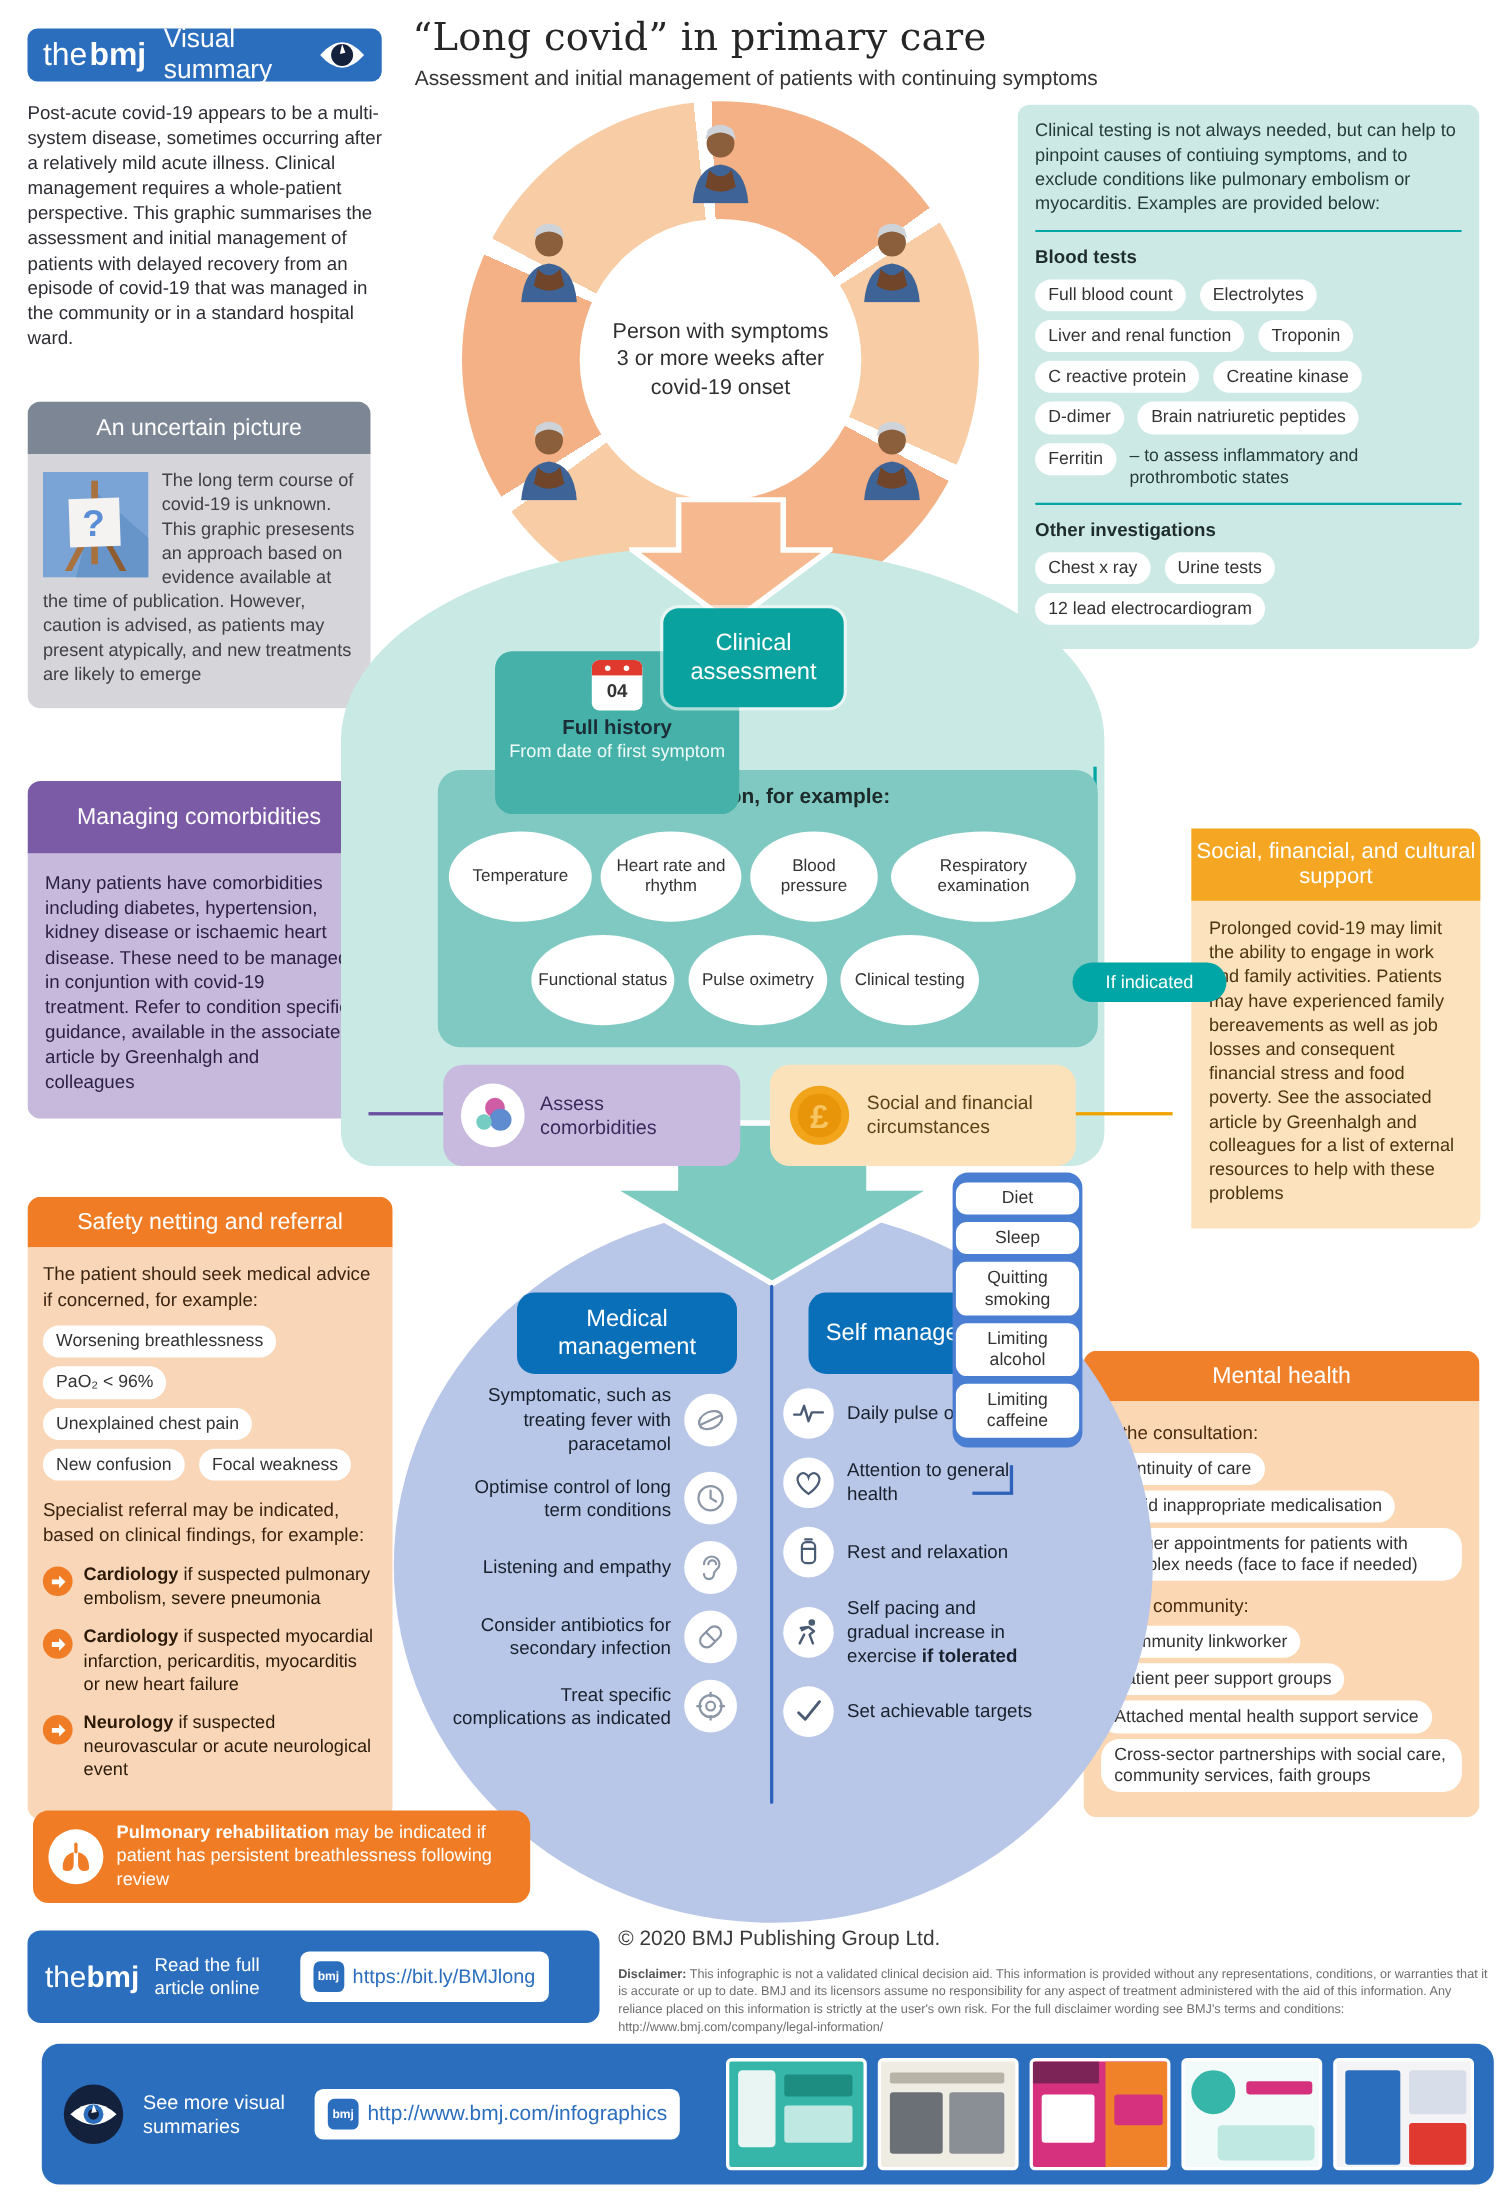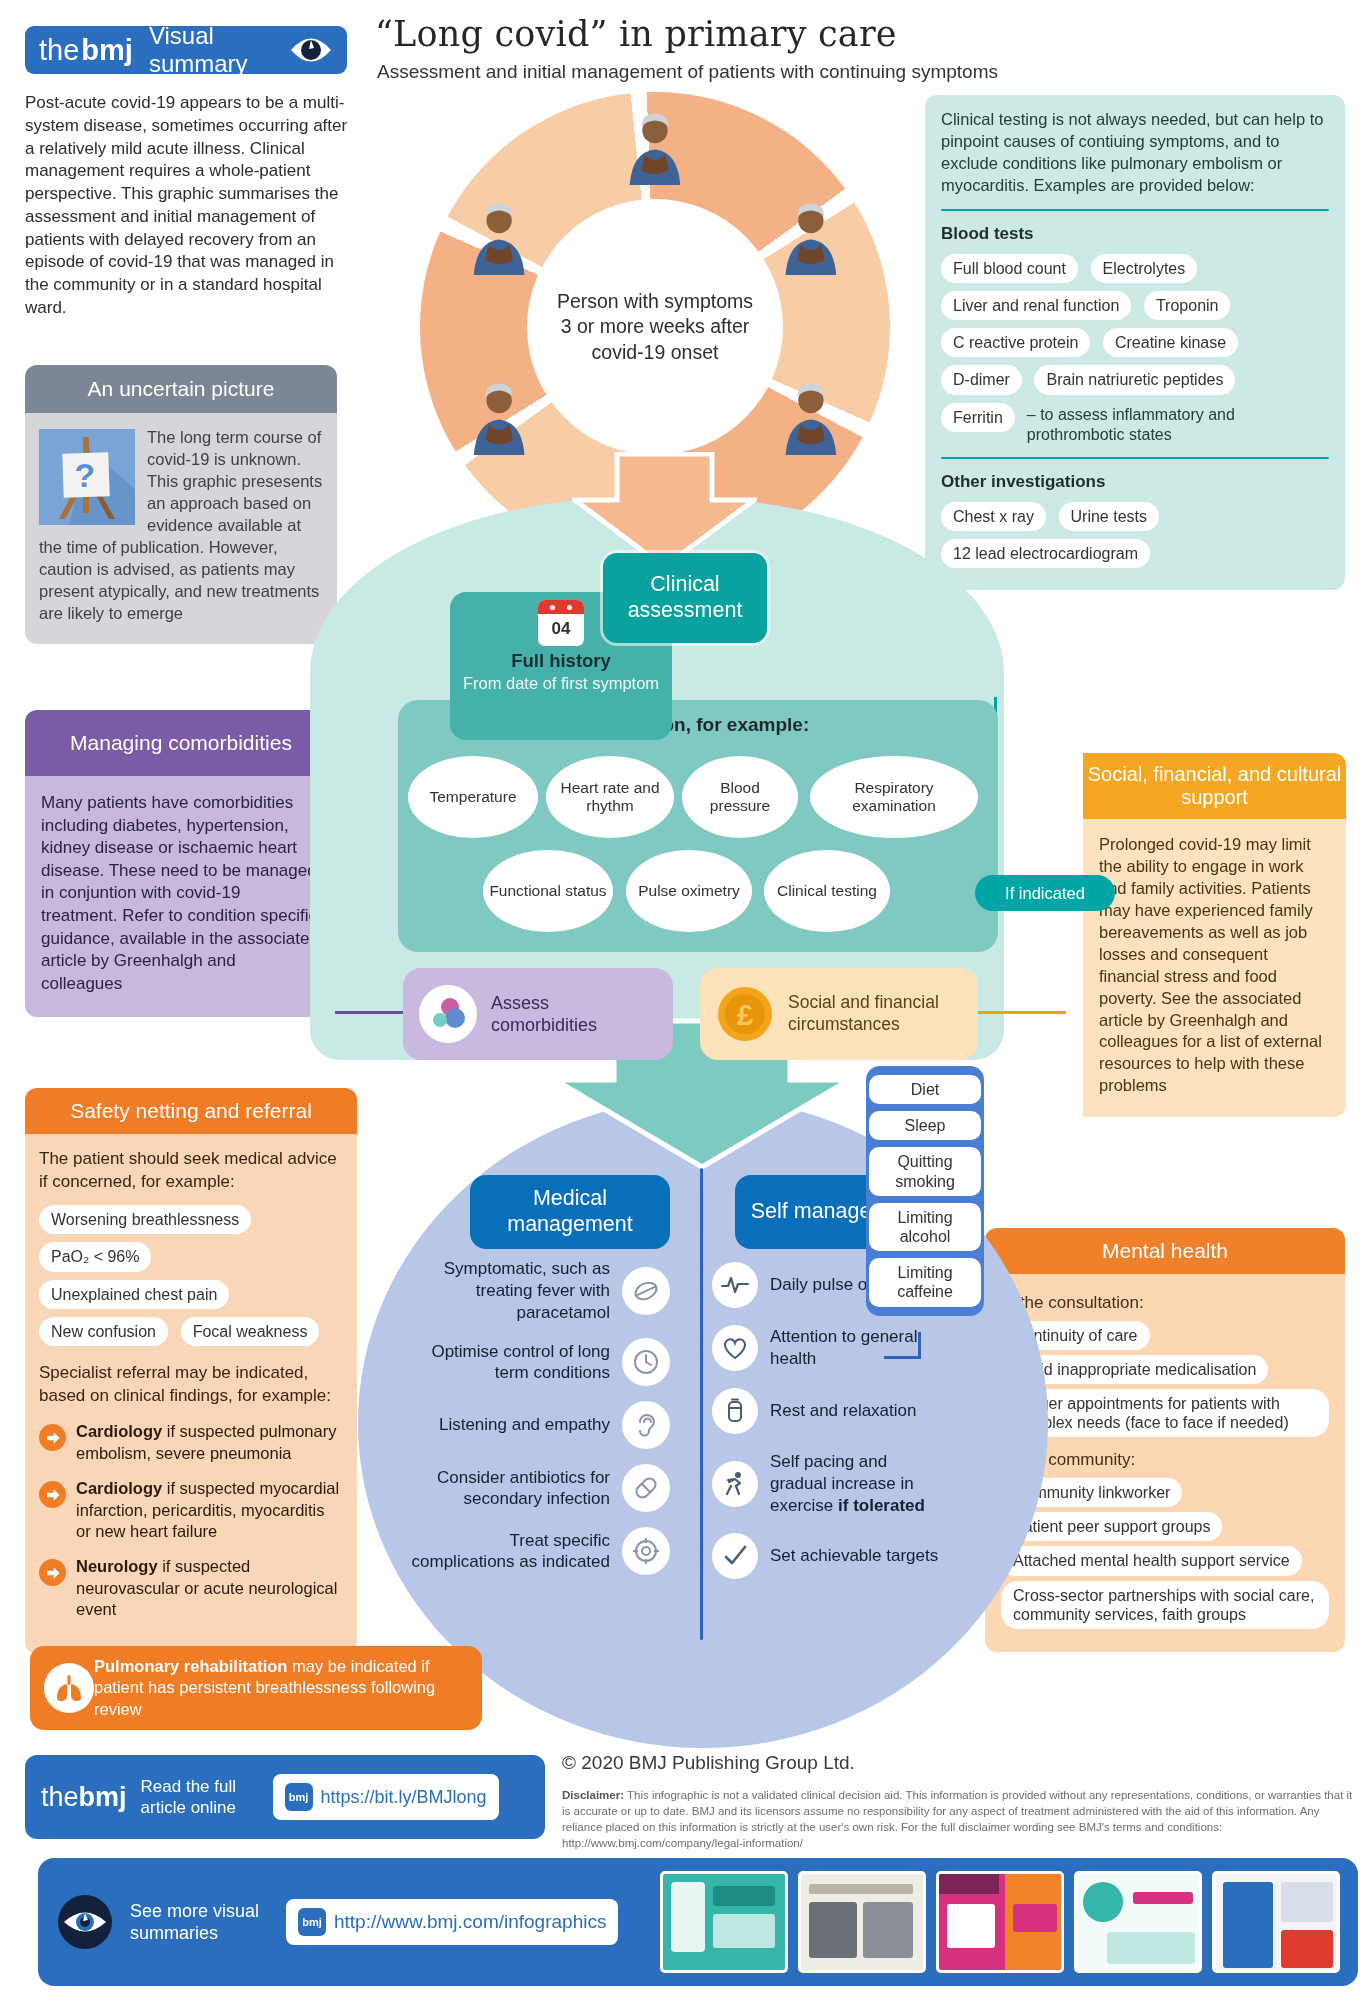--- a/index.html
+++ b/index.html
@@ -35,21 +35,21 @@
   .safety { left:25px; top:1088px; width:332px; min-height:566px; }
   .safety .panel-head { background:#f07d26; height:46px; }
   .safety .panel-body { background:#f9d6b8; padding:14px 14px 20px; color:#3c2410; font-size:17px; min-height:520px; }
   .chip { display:inline-block; background:#fff; border-radius:17px; padding:5px 12px;
     font-size:16px; color:#333; margin:4px 8px 4px 0; line-height:1.2; }
   .ref-item { display:flex; gap:10px; margin-top:14px; font-size:16.5px; color:#2c1a08; line-height:1.3; }
   .ref-ico { flex:0 0 27px; height:27px; border-radius:50%; background:#f07d26;
     display:flex; align-items:center; justify-content:center; margin-top:3px; }
 
   .pulmo-banner { position:absolute; left:30px; top:1646px; width:452px; min-height:74px;
-    background:#f07d26; border-radius:14px; display:flex; align-items:center; 
+    background:#f07d26; border-radius:14px; display:flex; align-items:center; gap:12px;
     padding:10px 14px; z-index:8; }
   .pulmo-circle { flex:0 0 50px; height:50px; background:#fff; border-radius:50%;
     display:flex; align-items:center; justify-content:center; }
   .pulmo-text { color:#fff; font-size:16.5px; line-height:1.3; }
 
   
   .ring { position:absolute; left:420px; top:92px; width:470px; height:470px; border-radius:50%; z-index:1;
     background:conic-gradient(from -2deg,
       #f3b185 0deg 56deg, #fff 56deg 60deg,
       #f8cda6 60deg 116deg, #fff 116deg 120deg,

